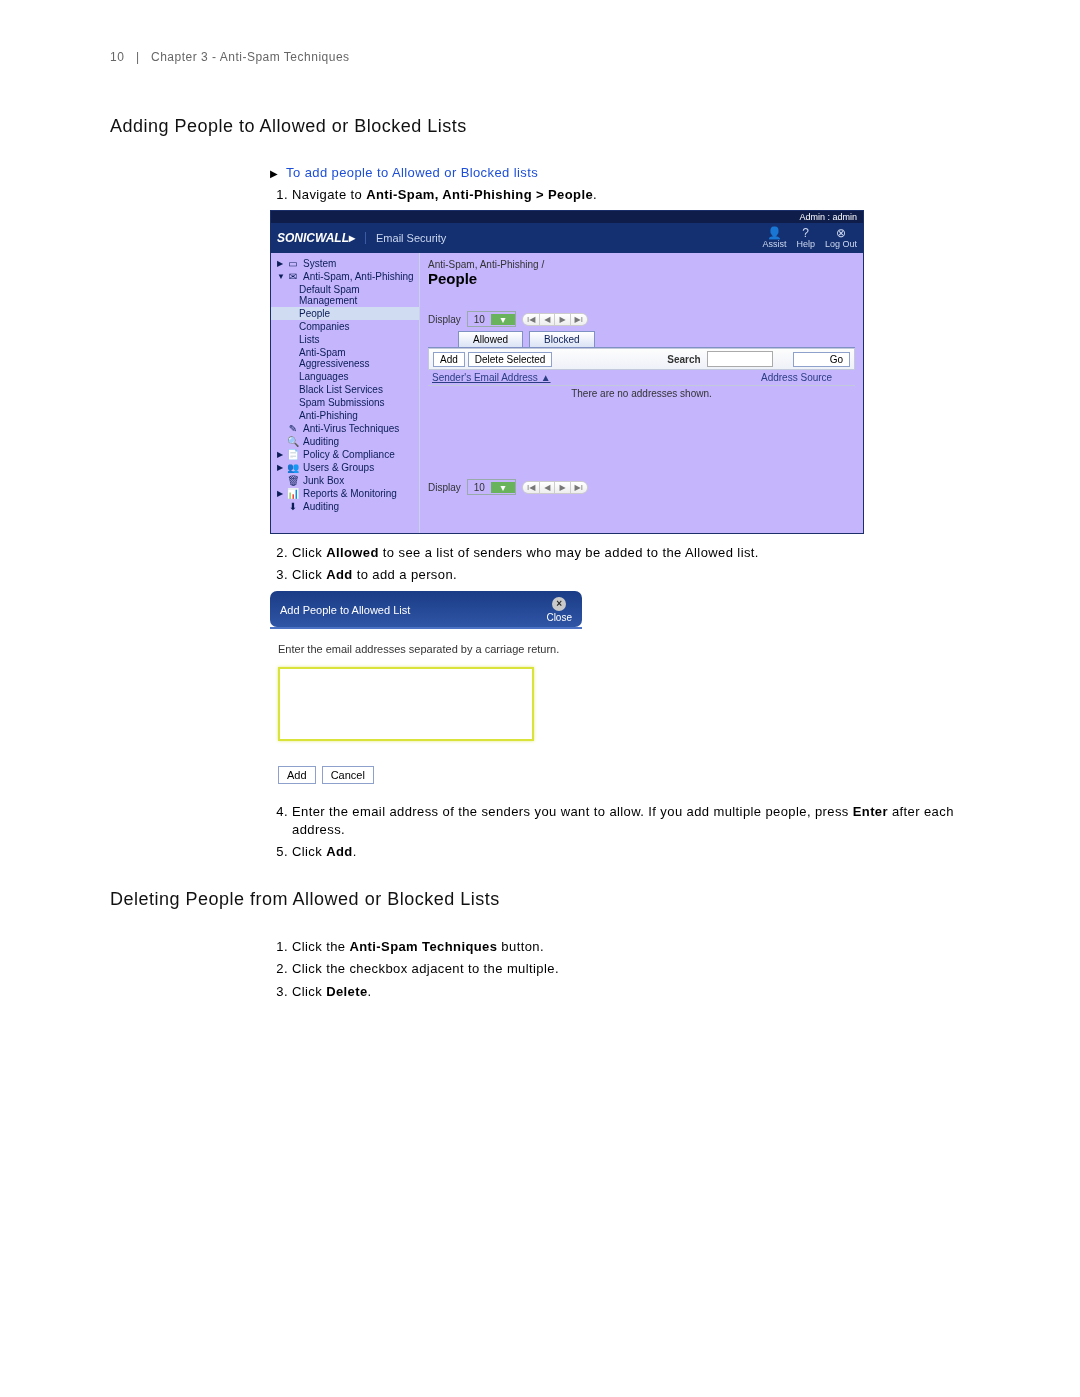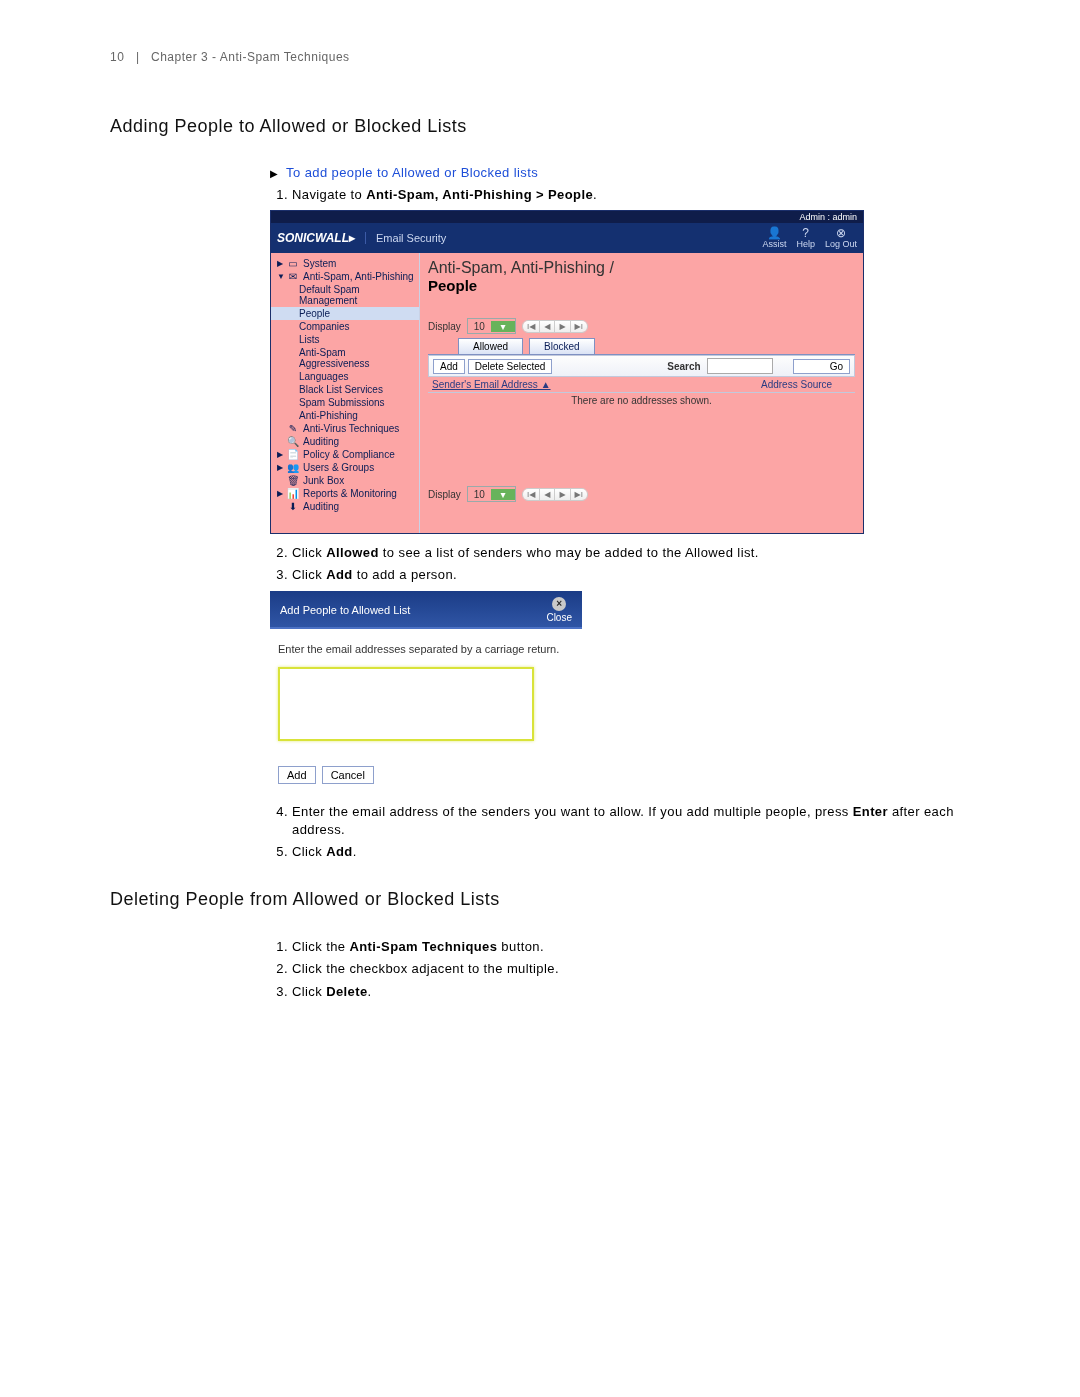--- a/index.html
+++ b/index.html
@@ -46,21 +46,21 @@
   }
   ol.steps li { margin: 4px 0; line-height: 1.4; }
   b { font-weight: bold; }
 
   
   .app {
     width: 592px;
     border: 1px solid #1b2f6b;
     font-family: "Segoe UI", Tahoma, Arial, sans-serif;
     font-size: 10px;
-    background: #fca5a5;
+    background: #c4b5fd;
     margin: 4px 0 10px 0;
   }
   .app .userbar {
     background: #0f1d4a;
     color: #fff;
     text-align: right;
     font-size: 9px;
     padding: 1px 6px;
   }
   .app .brandbar {
@@ -95,21 +95,21 @@
     display:flex; align-items:center; gap:4px;
     padding:1px 4px 1px 6px; color:#0a1d56; cursor:pointer;
     position: relative;
   }
   .navcol .ni.lev2 { padding-left: 28px; color:#0a1d56;}
   .navcol .ni.sel { background:#cfdcf2; }
   .navcol .ico { width:12px; text-align:center; font-size:10px;}
   .navcol .exp { width:6px; font-size:8px; color:#0a1d56;}
 
   .main { flex:1; padding:6px 8px 18px 8px; }
-  .crumb { font-size:16px; color:#333; }
+  .crumb { font-size:10px; color:#333; }
   .main h3 {
     font-size:15px; font-weight:bold; margin:0 0 24px 0; color:#000;
   }
   .disprow {
     display:flex; align-items:center;
     gap:6px; color:#333; font-size:10px; margin-bottom:4px;
   }
   .sel10 { display:flex; align-items:center; border:1px solid #9aa;
     height:14px; }
   .sel10 span { padding:0 6px;}
@@ -157,21 +157,21 @@
   
   .dlgwrap {
     width:312px;
     margin:6px 0 14px 0;
     font-family:"Segoe UI",Tahoma,Arial,sans-serif;
     font-size:11px;
   }
   .dlg-hdr {
     display:flex; justify-content:space-between; align-items:center;
     background:linear-gradient(#1b3c86,#2f55a5);
-    color:#fff; padding:6px 10px 4px 10px;
+    color:#fff; padding:6px 10px 4px 10px;border-radius:7px;
   }
   .dlg-hdr .close {
     display:flex; flex-direction:column; align-items:center;
     font-size:10px; cursor:pointer;
   }
   .dlg-hdr .close span:first-child {
     width:14px; height:14px; border-radius:50%;
     background:#c9c9c9; color:#2a2a2a; text-align:center;
     line-height:14px; font-weight:bold; margin-bottom:1px;
   }

